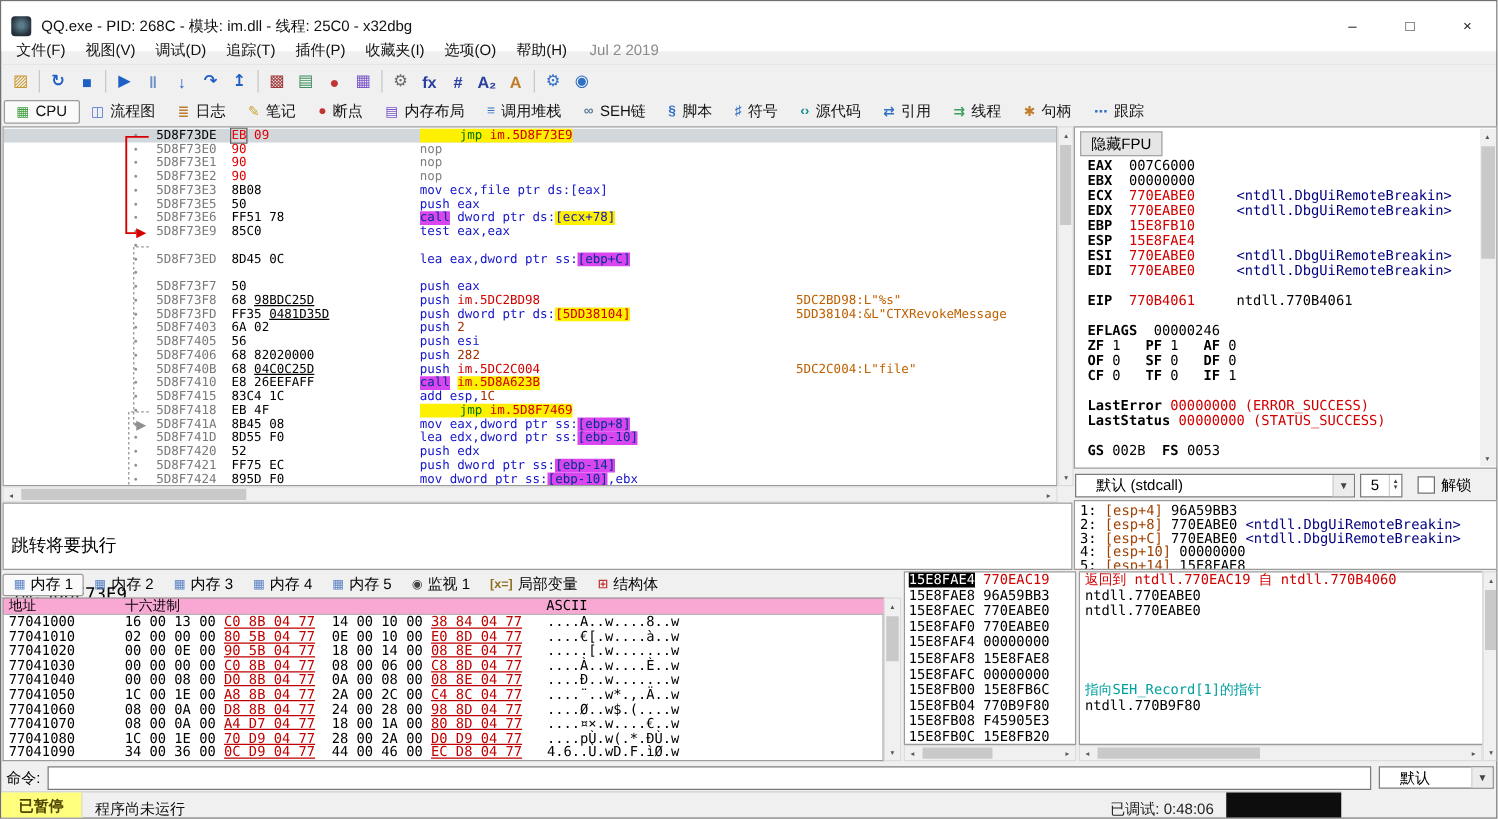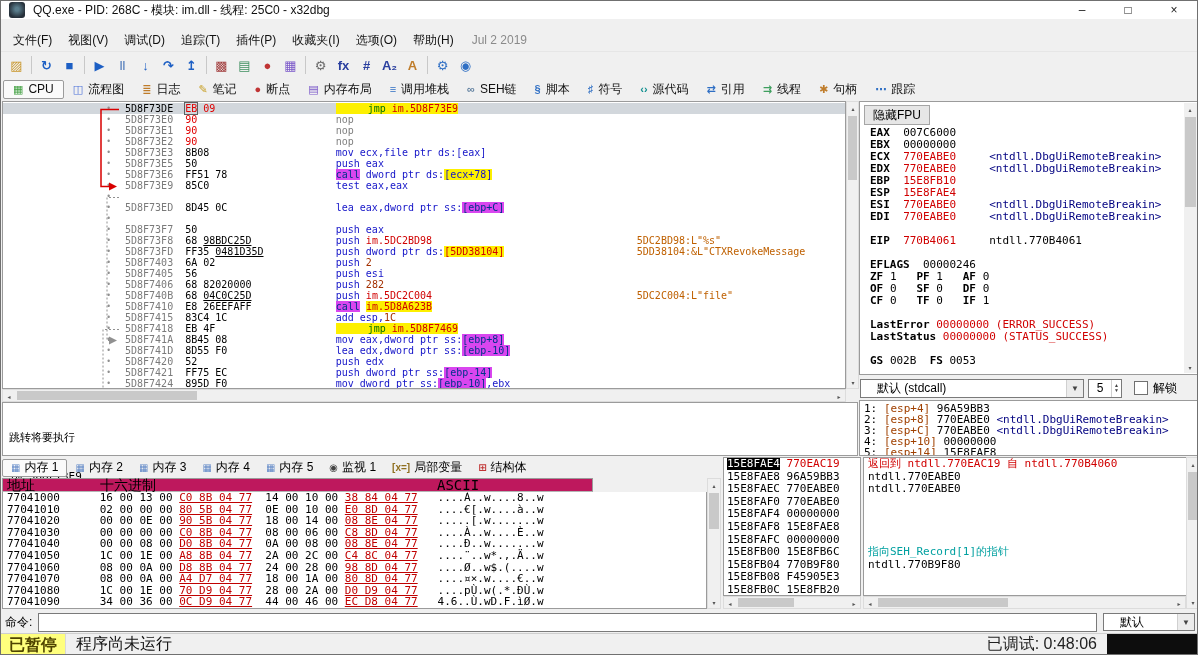--- a/index.html
+++ b/index.html
@@ -2,21 +2,21 @@
 <html><head>
 <meta charset="utf-8">
 <style>
   html,body{margin:0;padding:0;background:#dcdcdc;}
   #root{position:relative;width:1198px;height:655px;background:#f0f0f0;
         font-family:"Liberation Sans","DejaVu Sans",sans-serif;border:1px solid #707070;
         box-sizing:border-box;overflow:hidden;}
   .mono{font-family:"DejaVu Sans Mono",monospace;}
 
   
-  .titlebar{position:absolute;left:0;top:0;right:0;height:18px;background:#ffffff;
+  .titlebar{position:absolute;left:0;top:0;right:0;height:40px;background:#ffffff;
             display:flex;align-items:center;padding-left:8px;}
   .app-icon{width:16px;height:16px;border-radius:3px;margin-right:8px;
             background:radial-gradient(circle at 50% 45%,#5a7d8c 15%,#26303a 70%);}
   .title-text{font-size:12px;color:#101010;}
   .win-controls{margin-left:auto;display:flex;height:100%;}
   .win-btn{width:46px;height:100%;display:flex;align-items:center;justify-content:center;
            font-size:12px;color:#222;}
 
   
   .menubar{position:absolute;top:28px;left:0;right:0;height:22px;display:flex;
@@ -55,21 +55,21 @@
   .c-adr{color:#7a7a7a;} .c-imm{color:#a33000;} .c-cm{color:#bf6000;} .c-nb{color:#000080;}
   .c-reg{color:#000;font-weight:bold;}
   .c-yg{background:#fdf000;color:#007000;padding-left:32px;} .c-yr{background:#fdf000;color:#d00000;}
   .c-yk{background:#fdf000;color:#1414c8;} .c-cc{background:#d946ef;color:#00338a;}
   .c-bu{color:#000;text-decoration:underline;} .c-br{color:#e00000;}
   .c-brx{color:#e00000;outline:1px solid #606060;} .c-rp{color:#c00000;text-decoration:underline;}
   .c-spr{color:#a04000;} .c-cy{color:#00a0a0;}
 
   
   .info{position:absolute;left:1px;top:401px;width:856px;height:54px;background:#fff;
-        border:1px solid #9b9b9b;font-size:11px;line-height:13px;padding:2px 6px;
+        border:1px solid #9b9b9b;font-size:14px;line-height:13px;padding:2px 6px;
         box-sizing:border-box;font-family:"DejaVu Sans Mono",monospace;white-space:pre;color:#000;}
 
   
   .registers{position:absolute;left:858px;top:100px;width:340px;height:274px;background:#fff;
              border:1px solid #9b9b9b;box-sizing:border-box;overflow:hidden;}
   .fpu-btn{position:absolute;left:4px;top:3px;height:18px;padding:0 8px;font-size:12px;
            background:#e6e6e6;border:1px solid #a5a5a5;display:inline-flex;align-items:center;}
   .reg-lines{position:absolute;left:10px;top:25px;font-size:11px;line-height:12px;
              font-family:"DejaVu Sans Mono",monospace;white-space:pre;}
   .reg-line{height:12px;}
@@ -98,23 +98,23 @@
   .arg-line{height:11px;}
 
   
   .bottom-tabs{position:absolute;left:1px;top:456px;width:705px;height:21px;display:flex;
                align-items:center;font-size:12px;}
   .btab{display:inline-flex;align-items:center;padding:1px 8px;height:18px;box-sizing:border-box;}
   .btab.active{background:#fafafa;border:1px solid #9b9b9b;border-radius:2px;}
   .btab-ico{margin-right:4px;font-size:10px;font-weight:bold;}
 
   
-  .dump-header{position:absolute;left:1px;top:477px;width:591px;height:14px;background:#be185d;
+  .dump-header{position:absolute;left:1px;top:477px;width:706px;height:14px;background:#f9a8d4;
                border:1px solid #9b9b9b;border-bottom:1px solid #b5b5b5;box-sizing:border-box;
-               font-size:14px;font-family:"DejaVu Sans Mono",monospace;}
+               font-size:11px;font-family:"DejaVu Sans Mono",monospace;}
   .dump-header span{position:absolute;top:0;line-height:12px;color:#000;}
   .dump-rows{position:absolute;left:1px;top:491px;width:705px;height:117px;background:#fff;
              border:1px solid #9b9b9b;border-top:none;box-sizing:border-box;font-size:11px;
              line-height:11.6px;white-space:pre;font-family:"DejaVu Sans Mono",monospace;
              padding-left:4px;overflow:hidden;}
   .dump-row{height:11.6px;}
 
   
   .stack{position:absolute;left:722px;top:456px;width:138px;height:139px;background:#fff;
          border:1px solid #9b9b9b;box-sizing:border-box;font-size:11px;line-height:12.6px;
@@ -137,22 +137,22 @@
 
   
   .commandbar{position:absolute;left:0;top:610px;width:1198px;height:22px;display:flex;
               align-items:center;padding:0 4px;box-sizing:border-box;}
   .cmd-label{font-size:12px;margin-right:6px;}
   .cmd-input{flex:1;height:17px;border:1px solid #7a7a7a;background:#fff;font-size:12px;
              padding:0 3px;font-family:"DejaVu Sans Mono",monospace;outline:none;}
   .cmd-combo{width:92px;height:18px;margin-left:6px;}
 
   
-  .statusbar{position:absolute;left:0;top:632px;width:1198px;height:23px;border-top:1px solid #cfcfcf;
-             display:flex;align-items:flex-start;font-size:16px;box-sizing:border-box;}
+  .statusbar{position:absolute;left:0;top:632px;width:1072px;height:23px;border-top:1px solid #cfcfcf;
+             display:flex;align-items:flex-end;font-size:12px;box-sizing:border-box;}
   .status-badge{width:64px;height:100%;background:#ffff7d;color:#4f4400;display:flex;
                 align-items:center;justify-content:center;font-weight:bold;
                 border-right:1px solid #d8d8d8;}
   .status-msg{margin-left:10px;color:#111;}
   .status-time{position:absolute;right:102px;color:#222;}
   .status-black{position:absolute;right:0;top:0;width:92px;height:100%;background:#0d0d0d;}
 </style>
 </head>
 <body>
 

